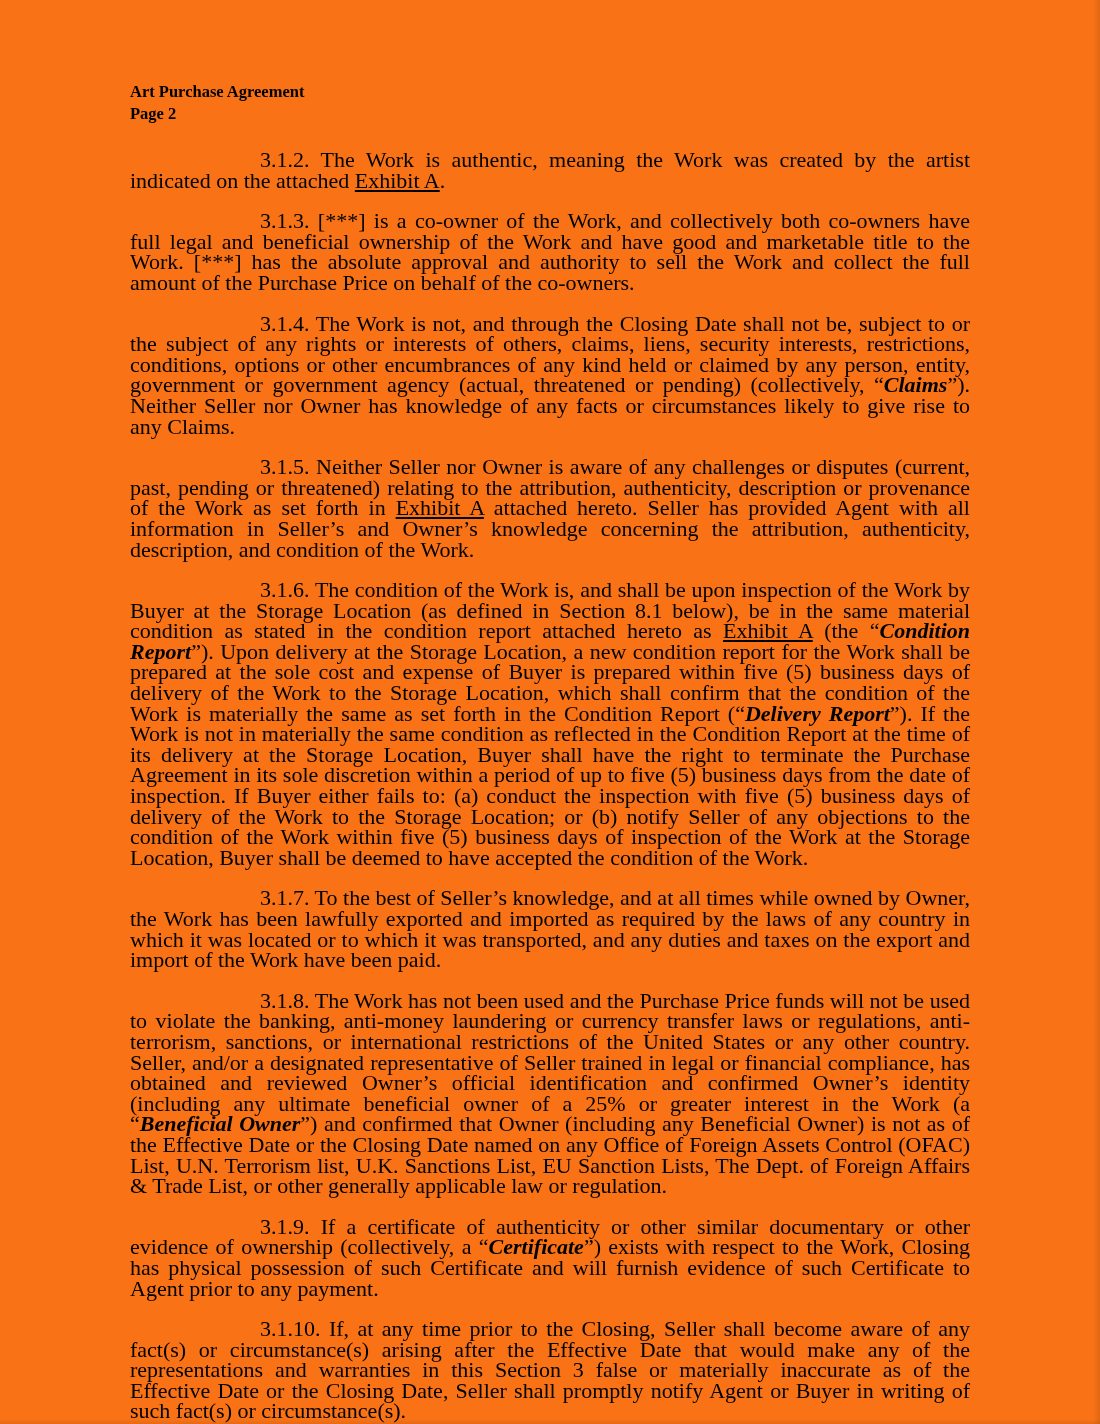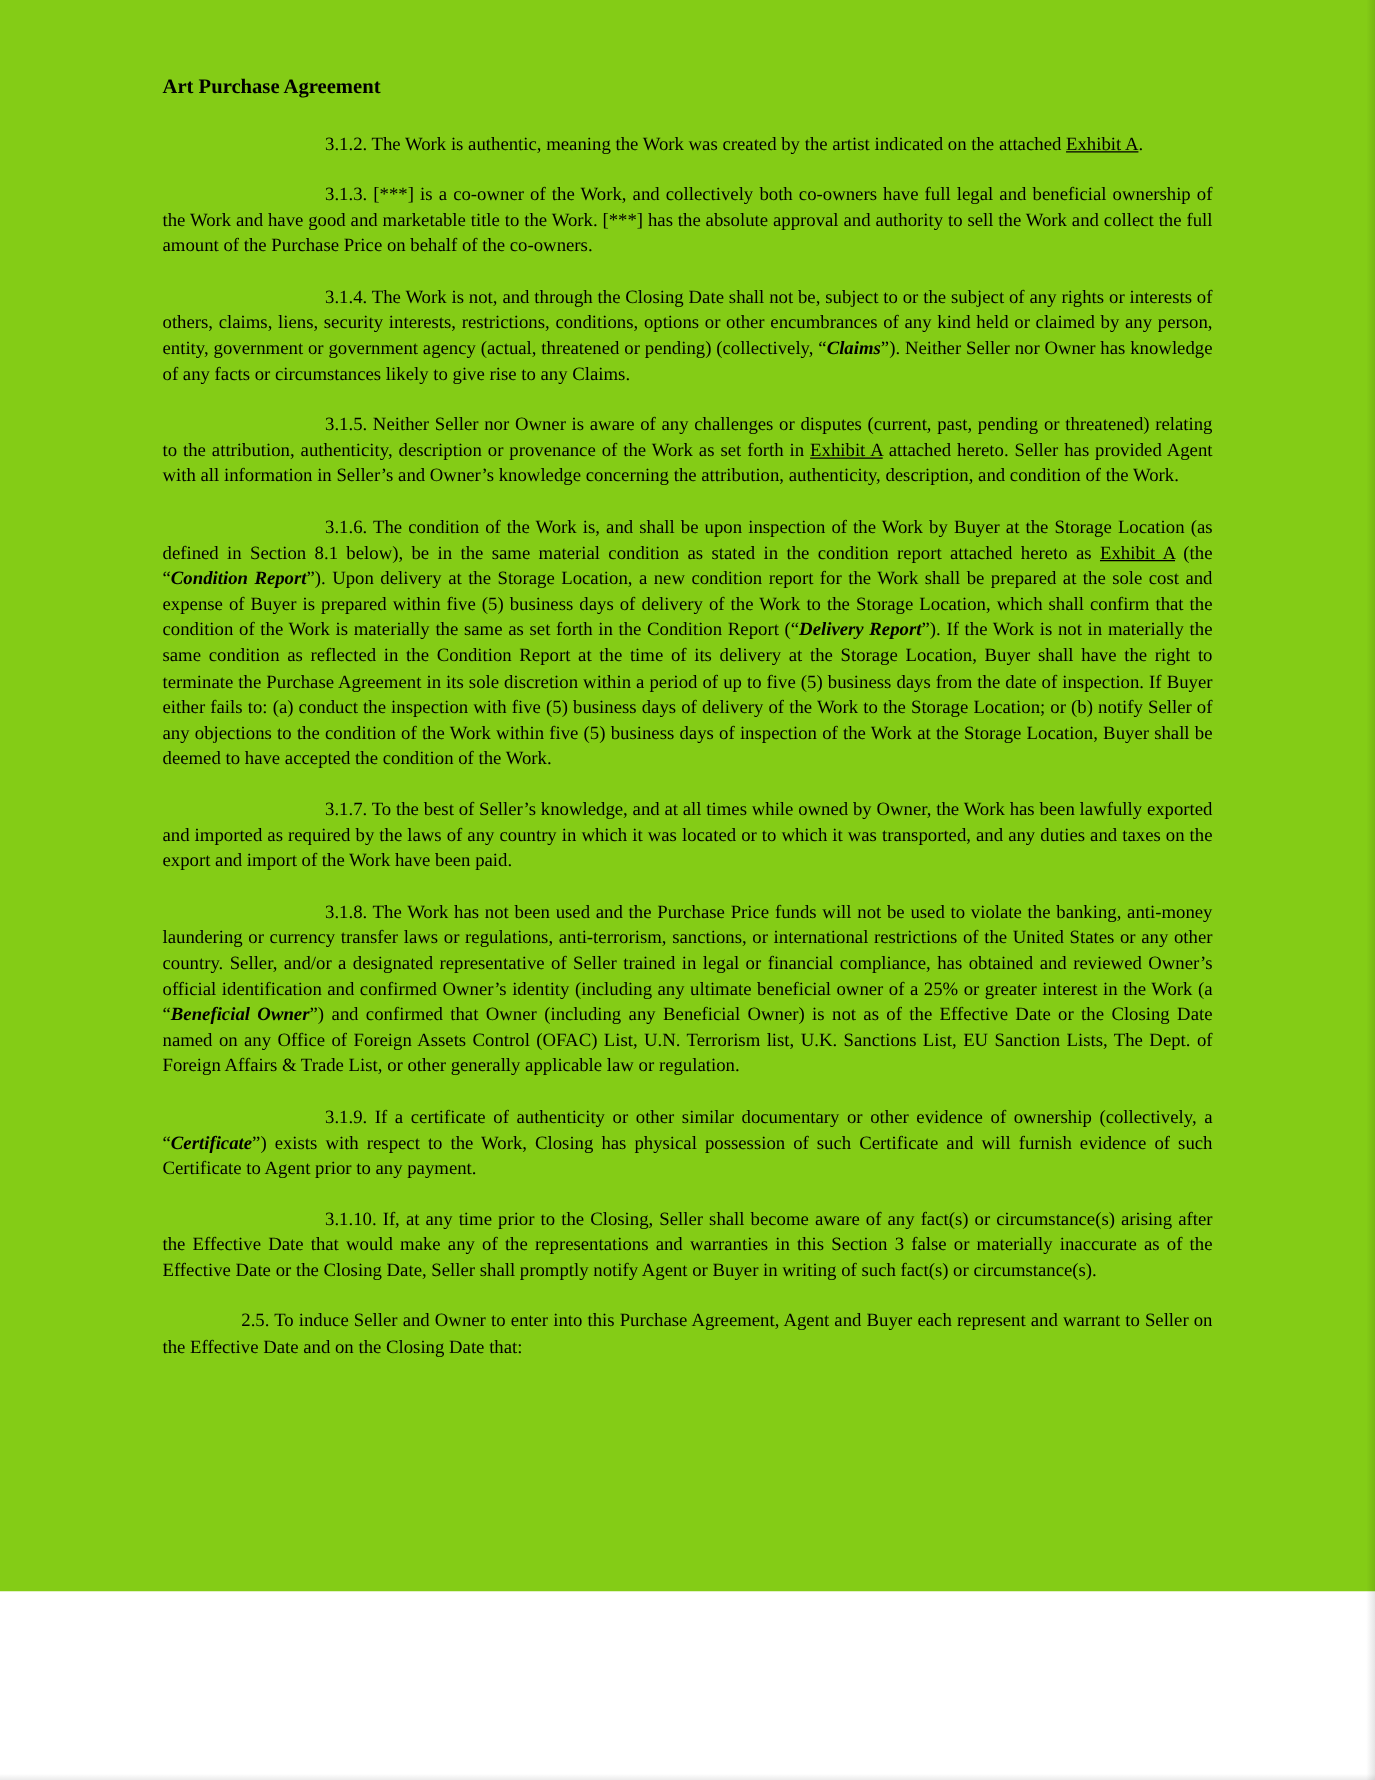--- a/index.html
+++ b/index.html
@@ -11,32 +11,32 @@
     width: 1100px;
     height: 1424px;
     position: relative;
     font-family: "Liberation Serif", serif;
     color: #000000;
     overflow: hidden;
   }
   .page {
     box-sizing: border-box;
     width: 1100px;
-    height: 1273px;
-    padding: 58px 130px 40px 130px;
-    background: #84cc16;
+    height: 1424px;
+    padding: 81px 130px 40px 130px;
+    background: #f97316;
   }
   .doc-header {
     font-weight: bold;
     font-size: 16.5px;
     line-height: 21.5px;
     margin-bottom: 26px;
   }
   .doc-body p.para {
-    font-size: 15px;
+    font-size: 22px;
     line-height: 20.6px;
     text-align: justify;
     margin: 0 0 20px 0;
   }
   .para.indent-wide { text-indent: 130px; }
   .para.indent-narrow { text-indent: 63px; }
   .u { text-decoration: underline; }
   .bi { font-weight: bold; font-style: italic; }
   
   .edge-right {
@@ -51,20 +51,21 @@
     width: 1100px; height: 5px;
     background: linear-gradient(to bottom, rgba(0,0,0,0), rgba(0,0,0,0.08));
   }
 </style>
 </head>
 <body>
 
 <div class="page">
   <div class="doc-header">
     <div>Art Purchase Agreement</div>
+    <div>Page 2</div>
   </div>
   <div class="doc-body">
       <p class="para indent-wide"><span>3.1.2. The Work is authentic, meaning the Work was created by the artist indicated on the attached </span><span class="u">Exhibit A</span><span>.</span></p>
       <p class="para indent-wide"><span>3.1.3. [***] is a co-owner of the Work, and collectively both co-owners have full legal and beneficial ownership of the Work and have good and marketable title to the Work. [***] has the absolute approval and authority to sell the Work and collect the full amount of the Purchase Price on behalf of the co-owners.</span></p>
       <p class="para indent-wide"><span>3.1.4. The Work is not, and through the Closing Date shall not be, subject to or the subject of any rights or interests of others, claims, liens, security interests, restrictions, conditions, options or other encumbrances of any kind held or claimed by any person, entity, government or government agency (actual, threatened or pending) (collectively, “</span><span class="bi">Claims</span><span>”). Neither Seller nor Owner has knowledge of any facts or circumstances likely to give rise to any Claims.</span></p>
       <p class="para indent-wide"><span>3.1.5. Neither Seller nor Owner is aware of any challenges or disputes (current, past, pending or threatened) relating to the attribution, authenticity, description or provenance of the Work as set forth in </span><span class="u">Exhibit A</span><span> attached hereto. Seller has provided Agent with all information in Seller’s and Owner’s knowledge concerning the attribution, authenticity, description, and condition of the Work.</span></p>
       <p class="para indent-wide"><span>3.1.6. The condition of the Work is, and shall be upon inspection of the Work by Buyer at the Storage Location (as defined in Section 8.1 below), be in the same material condition as stated in the condition report attached hereto as </span><span class="u">Exhibit A</span><span> (the “</span><span class="bi">Condition Report</span><span>”). Upon delivery at the Storage Location, a new condition report for the Work shall be prepared at the sole cost and expense of Buyer is prepared within five (5) business days of delivery of the Work to the Storage Location, which shall confirm that the condition of the Work is materially the same as set forth in the Condition Report (“</span><span class="bi">Delivery Report</span><span>”). If the Work is not in materially the same condition as reflected in the Condition Report at the time of its delivery at the Storage Location, Buyer shall have the right to terminate the Purchase Agreement in its sole discretion within a period of up to five (5) business days from the date of inspection. If Buyer either fails to: (a) conduct the inspection with five (5) business days of delivery of the Work to the Storage Location; or (b) notify Seller of any objections to the condition of the Work within five (5) business days of inspection of the Work at the Storage Location, Buyer shall be deemed to have accepted the condition of the Work.</span></p>
       <p class="para indent-wide"><span>3.1.7. To the best of Seller’s knowledge, and at all times while owned by Owner, the Work has been lawfully exported and imported as required by the laws of any country in which it was located or to which it was transported, and any duties and taxes on the export and import of the Work have been paid.</span></p>
       <p class="para indent-wide"><span>3.1.8. The Work has not been used and the Purchase Price funds will not be used to violate the banking, anti-money laundering or currency transfer laws or regulations, anti-terrorism, sanctions, or international restrictions of the United States or any other country. Seller, and/or a designated representative of Seller trained in legal or financial compliance, has obtained and reviewed Owner’s official identification and confirmed Owner’s identity (including any ultimate beneficial owner of a 25% or greater interest in the Work (a “</span><span class="bi">Beneficial Owner</span><span>”) and confirmed that Owner (including any Beneficial Owner) is not as of the Effective Date or the Closing Date named on any Office of Foreign Assets Control (OFAC) List, U.N. Terrorism list, U.K. Sanctions List, EU Sanction Lists, The Dept. of Foreign Affairs &amp; Trade List, or other generally applicable law or regulation.</span></p>
       <p class="para indent-wide"><span>3.1.9. If a certificate of authenticity or other similar documentary or other evidence of ownership (collectively, a “</span><span class="bi">Certificate</span><span>”) exists with respect to the Work, Closing has physical possession of such Certificate and will furnish evidence of such Certificate to Agent prior to any payment.</span></p>

